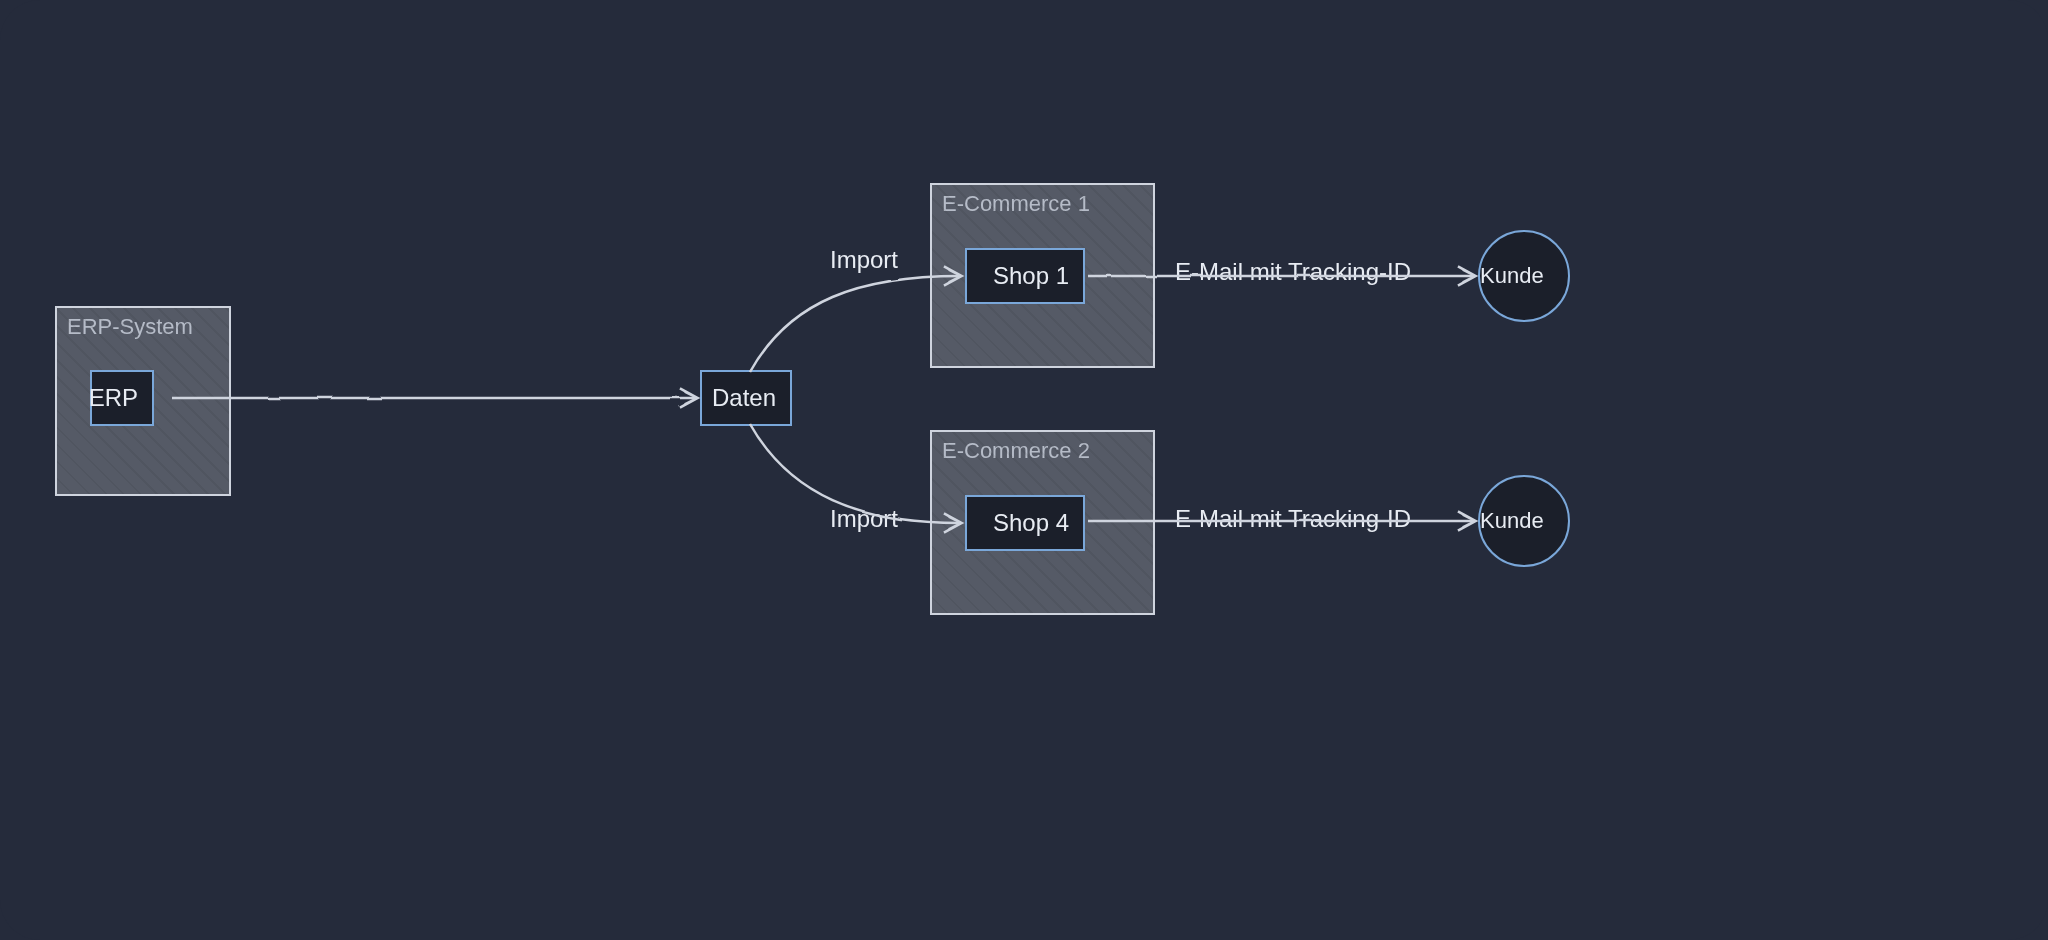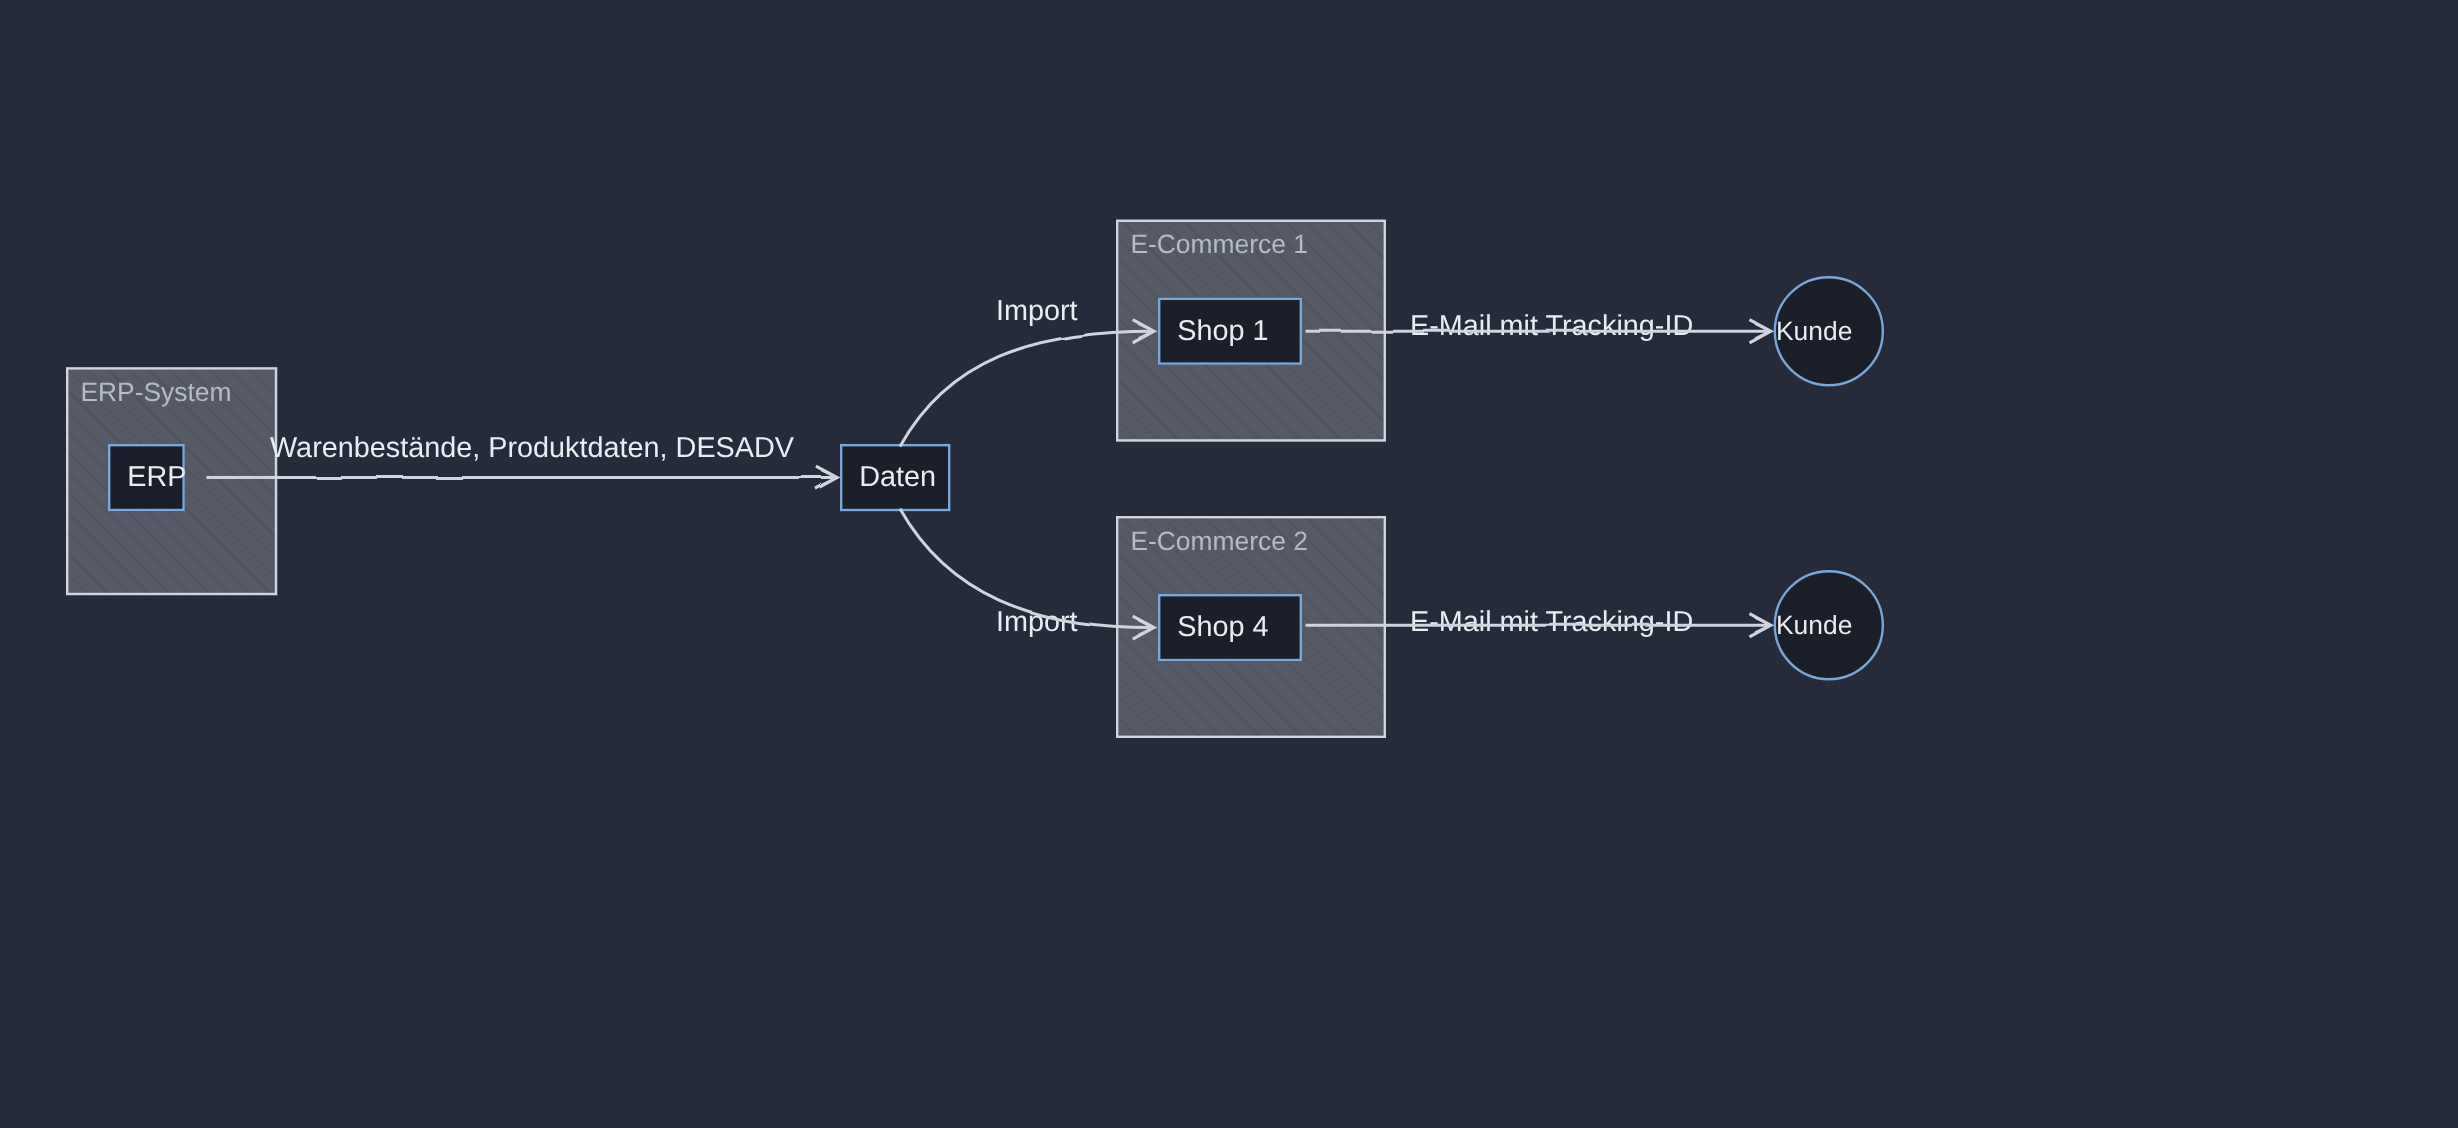--- a/index.html
+++ b/index.html
@@ -43,21 +43,21 @@
 
   .node {
     position: absolute;
     background: #1b1f2a;
     border: 2.5px solid #7aa7d9;
     box-sizing: border-box;
     color: #e8ecf3;
     font-size: 24px;
     display: flex;
     align-items: center;
-    justify-content: flex-start;
+    justify-content: flex-end;
     padding: 0 14px;
     white-space: nowrap;
   }
 
   .circle-node {
     position: absolute;
     background: #1b1f2a;
     border: 2.5px solid #7aa7d9;
     border-radius: 50%;
     box-sizing: border-box;
@@ -125,21 +125,20 @@
   </div>
 
   <div class="circle-node" style="left:1478px; top:230px; width:92px; height:92px;">
     <span>Kunde</span>
   </div>
 
   <div class="circle-node" style="left:1478px; top:475px; width:92px; height:92px;">
     <span>Kunde</span>
   </div>
 
-  <span class="edge-label" style="left:225px; top:360px;">Warenbestände, Produktdaten, DESADV</span>
 
   <span class="edge-label" style="left:830px; top:246px;">Import</span>
 
   <span class="edge-label" style="left:830px; top:505px;">Import</span>
 
   <span class="edge-label" style="left:1175px; top:258px;">E-Mail mit Tracking-ID</span>
 
   <span class="edge-label" style="left:1175px; top:505px;">E-Mail mit Tracking-ID</span>
 
   <svg class="overlay" viewBox="0 0 2048 940">

